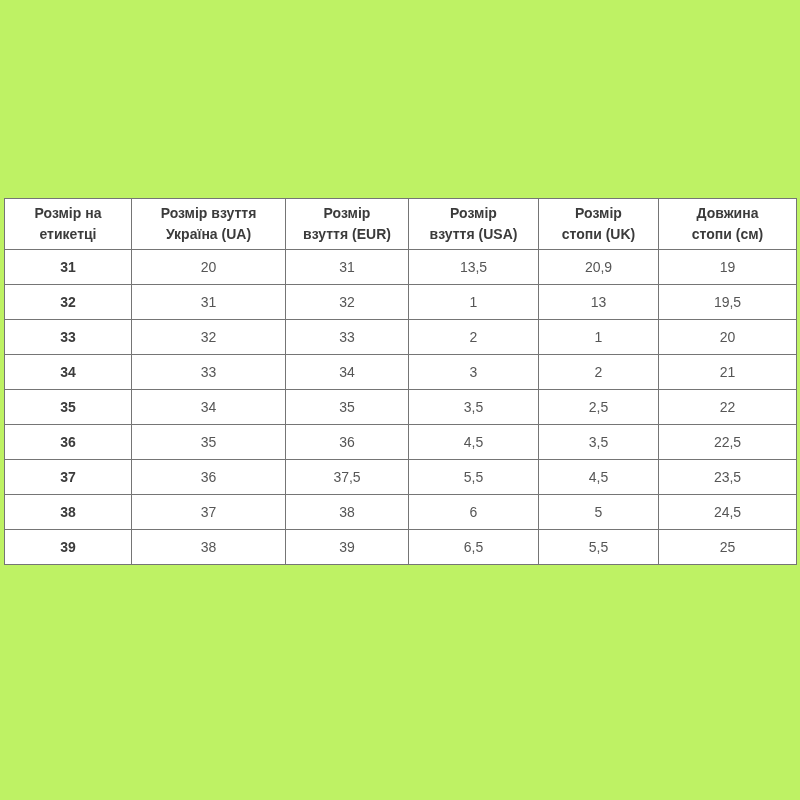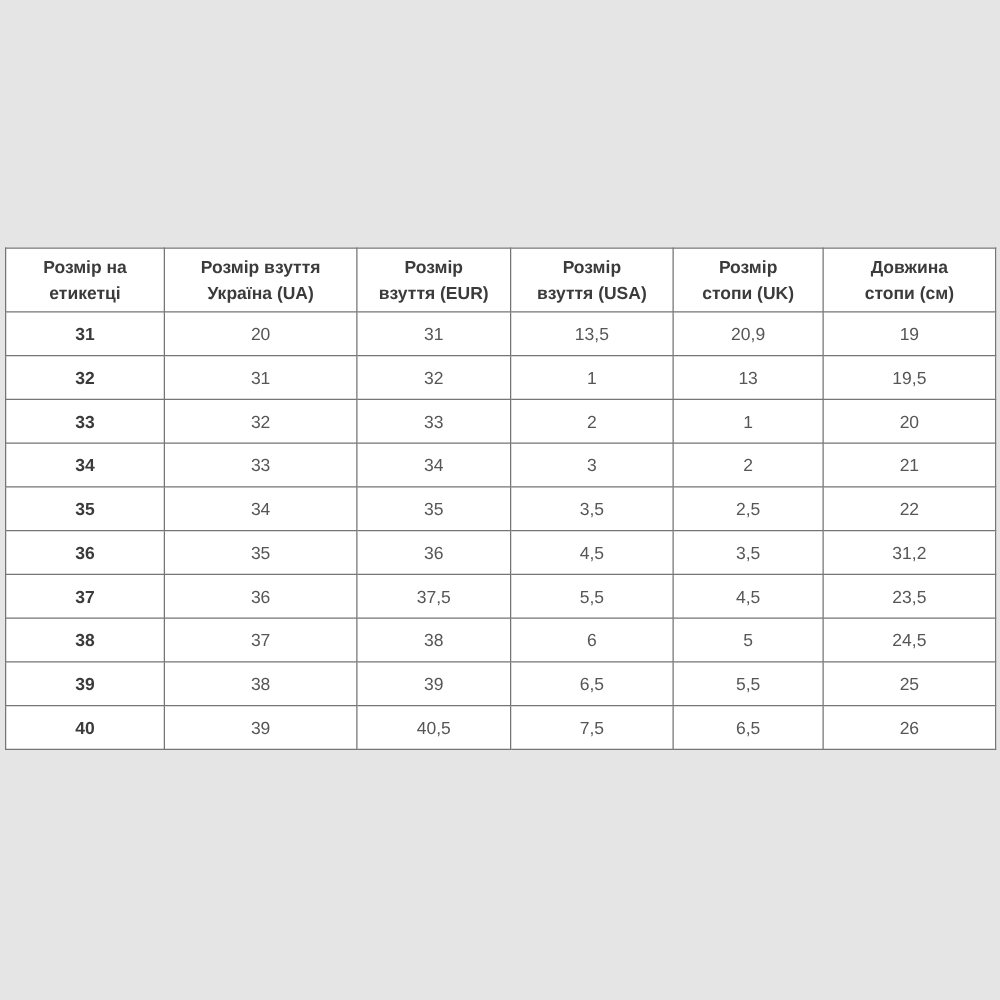--- a/index.html
+++ b/index.html
@@ -5,21 +5,21 @@
   html, body {
     margin: 0;
     padding: 0;
     background: #ffffff;
     font-family: "Liberation Sans", sans-serif;
   }
   .page {
     position: relative;
     width: 800px;
     height: 800px;
-    background: #e5e5e5;
+    background: #bef264;
     overflow: hidden;
     text-decoration: underline;
   }
   table.size-chart {
     position: absolute;
     left: 4px;
     top: 198px;
     border-collapse: collapse;
     table-layout: fixed;
     background: #ffffff;
@@ -132,21 +132,21 @@
         <td>3,5</td>
         <td>2,5</td>
         <td>22</td>
       </tr>
       <tr>
         <td class="label-col">36</td>
         <td>35</td>
         <td>36</td>
         <td>4,5</td>
         <td>3,5</td>
-        <td>31,2</td>
+        <td>22,5</td>
       </tr>
       <tr>
         <td class="label-col">37</td>
         <td>36</td>
         <td>37,5</td>
         <td>5,5</td>
         <td>4,5</td>
         <td>23,5</td>
       </tr>
       <tr>
@@ -158,23 +158,15 @@
         <td>24,5</td>
       </tr>
       <tr>
         <td class="label-col">39</td>
         <td>38</td>
         <td>39</td>
         <td>6,5</td>
         <td>5,5</td>
         <td>25</td>
       </tr>
-      <tr>
-        <td class="label-col">40</td>
-        <td>39</td>
-        <td>40,5</td>
-        <td>7,5</td>
-        <td>6,5</td>
-        <td>26</td>
-      </tr>
     </tbody>
   </table>
 </div>
 
 </body></html>

